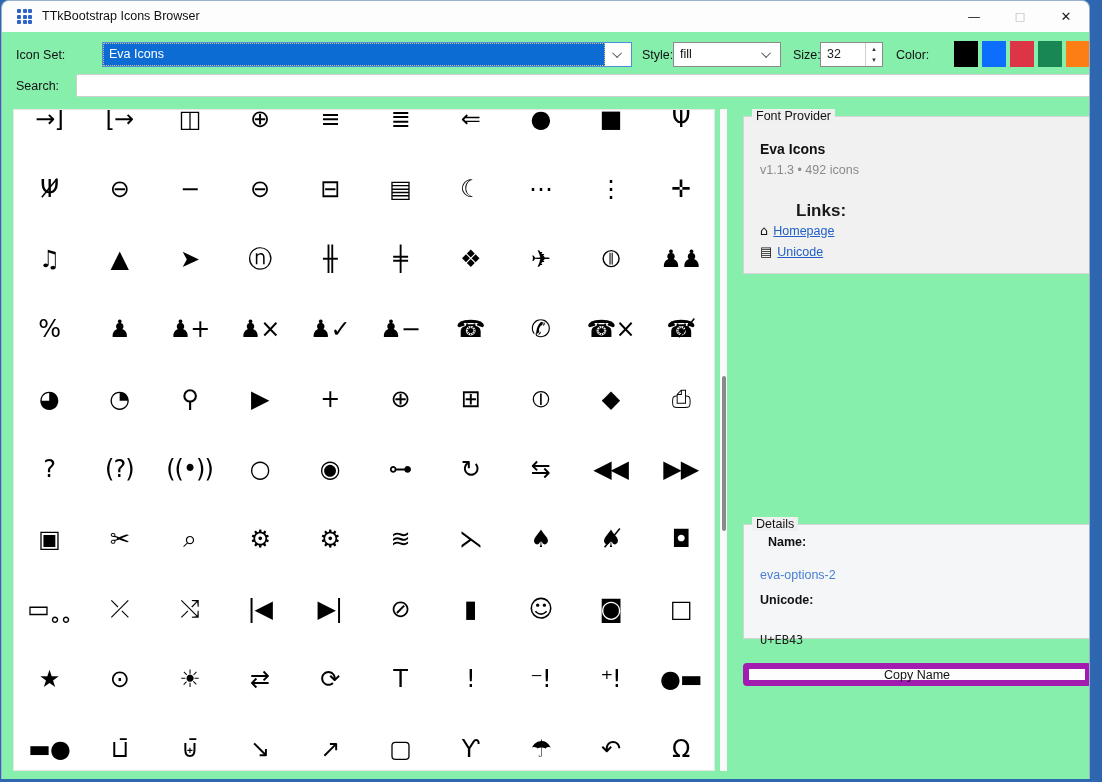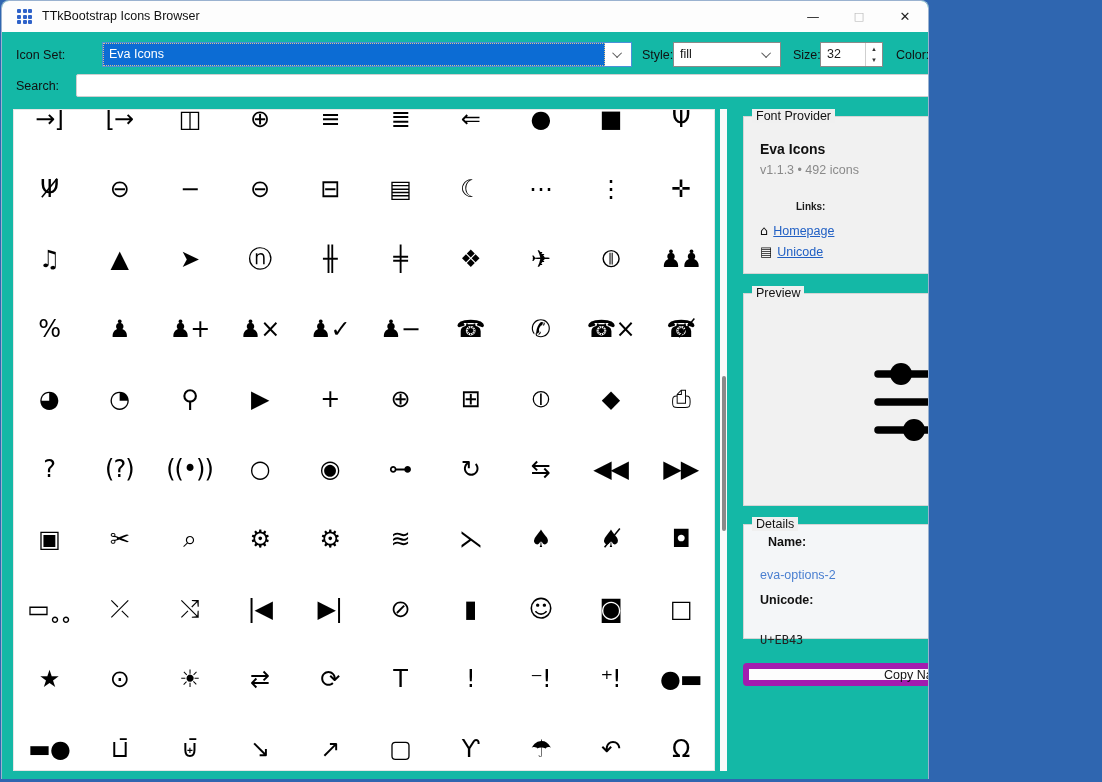--- a/index.html
+++ b/index.html
@@ -1,20 +1,20 @@
 <!DOCTYPE html>
 <html><head>
 <meta charset="utf-8">
 <style>
   * { margin:0; padding:0; box-sizing:border-box; }
   html,body { width:1102px; height:782px; overflow:hidden; }
   body { background:#2f66b0; font-family:"Liberation Sans", sans-serif; color:#1a1a1a; }
 
-  .window { position:absolute; left:1px; top:0; width:928px; height:779px;
-            background:#14b8a6; border-radius:8px 8px 0 0; overflow:hidden;
+  .window { position:absolute; left:1px; top:0; width:1089px; height:779px;
+            background:#86efac; border-radius:8px 8px 0 0; overflow:hidden;
             border:1px solid #9ab2d0; border-bottom:none; }
 
   
   .titlebar { position:absolute; left:0; top:0; right:0; height:31px; background:#fdfdfd; }
   .app-icon { position:absolute; left:15px; top:8px; width:15px; height:15px;
               display:grid; grid-template-columns:repeat(3,1fr); gap:1.5px; }
   .app-icon i { background:#2e62c9; border-radius:1px; }
   .title-text { position:absolute; left:40px; top:8px; font-size:12.5px; color:#111; }
   .winbtn { position:absolute; top:0; width:46px; height:31px; display:flex;
             align-items:center; justify-content:center; font-size:13px; color:#222;
@@ -66,21 +66,21 @@
   
   .groupbox { position:absolute; left:741px; width:348px; border:1px solid #d5d5d5; background:#f1f1f1; }
   .gb-label { position:absolute; top:-8px; left:8px; background:#f0f0f0; padding:0 4px;
               font-size:12.5px; color:#111; }
   .gb-provider { top:115px; height:158px; }
   .gb-preview { top:292px; height:213px; }
   .gb-details { top:523px; height:115px; background:#f4f6f8; }
 
   .prov-name { position:absolute; left:16px; top:24px; font-size:14px; font-weight:bold; color:#111; }
   .prov-meta { position:absolute; left:16px; top:46px; font-size:12.5px; color:#8a8a8a; }
-  .links-label { position:absolute; left:16px; top:84px; font-size:10px; font-weight:bold;padding-left:36px; }
+  .links-label { position:absolute; left:16px; top:84px; font-size:17px; font-weight:bold;padding-left:36px; }
   .links { position:absolute; left:16px; top:106px; display:flex; flex-direction:column; gap:6px; }
   .link-row { display:flex; align-items:center; gap:5px; }
   .link-ic { font-family:"DejaVu Sans",sans-serif; font-size:13px; color:#111; }
   .link-row a { color:#2160c4; font-size:12.5px; text-decoration:underline; cursor:pointer; }
 
   .preview-svg { position:absolute; left:124px; top:62px; width:100px; height:92px; }
 
   .det-label { position:absolute; left:16px; font-size:12.5px; font-weight:bold; color:#111; }
   .det-name-val { position:absolute; left:16px; top:43px; font-size:12.5px; color:#4a7fd0; }
   .det-uni-val { position:absolute; left:16px; top:88px; font-size:12px; color:#222;
@@ -469,33 +469,20 @@
           <span class="link-ic">⌂</span>
           <a>Homepage</a>
         </div>
         <div class="link-row">
           <span class="link-ic">▤</span>
           <a>Unicode</a>
         </div>
       </div>
   </div>
 
-  <div class="groupbox gb-preview">
-    <div class="gb-label">Preview</div>
-    <svg class="preview-svg" viewBox="0 0 100 92">
-      <g stroke="#000" stroke-width="7.5" stroke-linecap="round" fill="#000">
-        <line x1="10" y1="18" x2="90" y2="18"></line>
-        <line x1="10" y1="46" x2="90" y2="46"></line>
-        <line x1="10" y1="74" x2="90" y2="74"></line>
-        <circle cx="33" cy="18" r="11" stroke-width="0"></circle>
-        <circle cx="72" cy="46" r="11" stroke-width="0"></circle>
-        <circle cx="46" cy="74" r="11" stroke-width="0"></circle>
-      </g>
-    </svg>
-  </div>
 
   <div class="groupbox gb-details">
     <div class="gb-label" style="background:#f0f0f0;">Details</div>
     <div class="det-label" style="top:10px;padding-left:8px;">Name:</div>
     <div class="det-name-val">eva-options-2</div>
     <div class="det-label" style="top:68px;">Unicode:</div>
     <div class="det-uni-val">U+EB43</div>
   </div>
 
   <div class="copy-btn">Copy Name</div>

